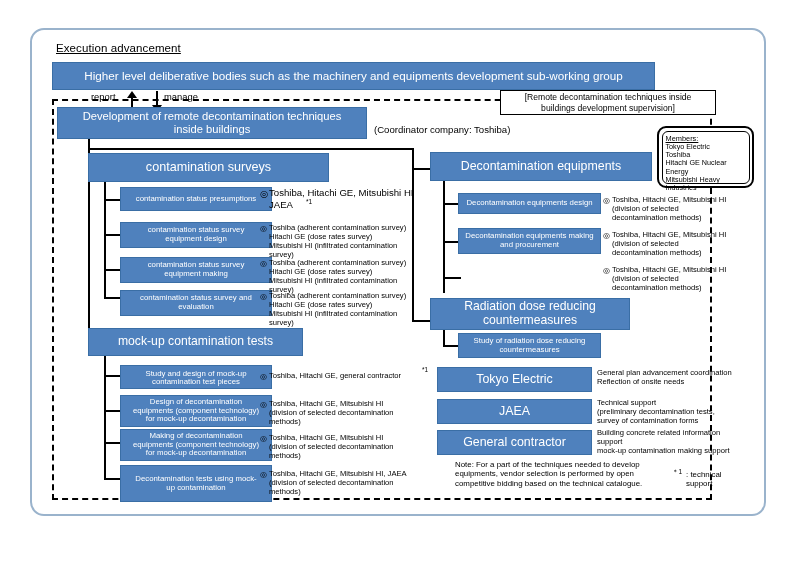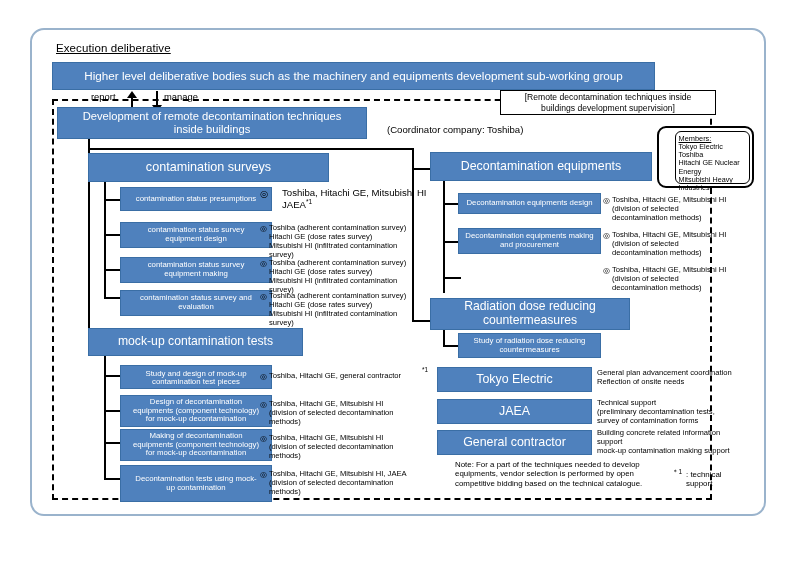--- a/index.html
+++ b/index.html
@@ -22,42 +22,42 @@
   #dash-region{position:absolute;left:52px;top:99px;width:660px;height:401px;
       border:2.5px dashed #000;box-sizing:border-box;background:transparent;}
 
   
   .ln{position:absolute;background:#000;}
   .vl{width:2px;}
   .hl{height:2px;}
 
   
   .txt{position:absolute;font-size:7.6px;line-height:1.18;color:#000;white-space:pre-line;}
-  .txt-lg{position:absolute;font-size:9.6px;line-height:1.22;color:#000;white-space:pre-line;margin-left:13px;}
+  .txt-lg{position:absolute;font-size:9.6px;line-height:1.22;color:#000;white-space:pre-line;}
 
   
   .wbox{position:absolute;background:#fff;border:1.6px solid #000;box-sizing:border-box;
       text-align:center;display:flex;align-items:center;justify-content:center;}
 
   #members-box{position:absolute;left:657px;top:126px;width:97px;height:62px;
       background:#fff;border:2px solid #000;border-radius:9px;box-sizing:border-box;}
   #members-box .inner{position:absolute;left:2.5px;top:2.5px;right:2.5px;bottom:2.5px;
-      border:1.4px solid #000;border-radius:6px;box-sizing:border-box;padding:2px 3px;margin-left:13px;}
+      border:1.4px solid #000;border-radius:6px;box-sizing:border-box;padding:2px 3px;}
   #members-box .mtitle{font-size:7.4px;text-decoration:underline;}
   #members-box .mlist{font-size:7.2px;line-height:1.16;white-space:pre-line;}
 
   .arrowlbl{position:absolute;font-size:9.4px;}
   .ahead{position:absolute;width:0;height:0;}
 </style>
 </head>
 <body>
 
 <div id="outer-frame"></div>
 
-<div id="exec-title">Execution deliberative</div>
+<div id="exec-title">Execution advancement</div>
 
 <div class="bbox" style="left:52px;top:62px;width:603px;height:28px;font-size:11.7px;">
   <span>Higher level deliberative bodies such as the machinery and equipments development sub-working group</span>
 </div>
 
 <div class="ln vl" style="left:131px;top:97px;height:16px;"></div>
 <div class="ahead" style="left:127px;top:91px;border-left:5px solid transparent;border-right:5px solid transparent;border-bottom:7px solid #000;"></div>
 <div class="arrowlbl" style="left:91px;top:91px;">report</div>
 
 <div class="ln vl" style="left:156px;top:91px;height:15px;"></div>

